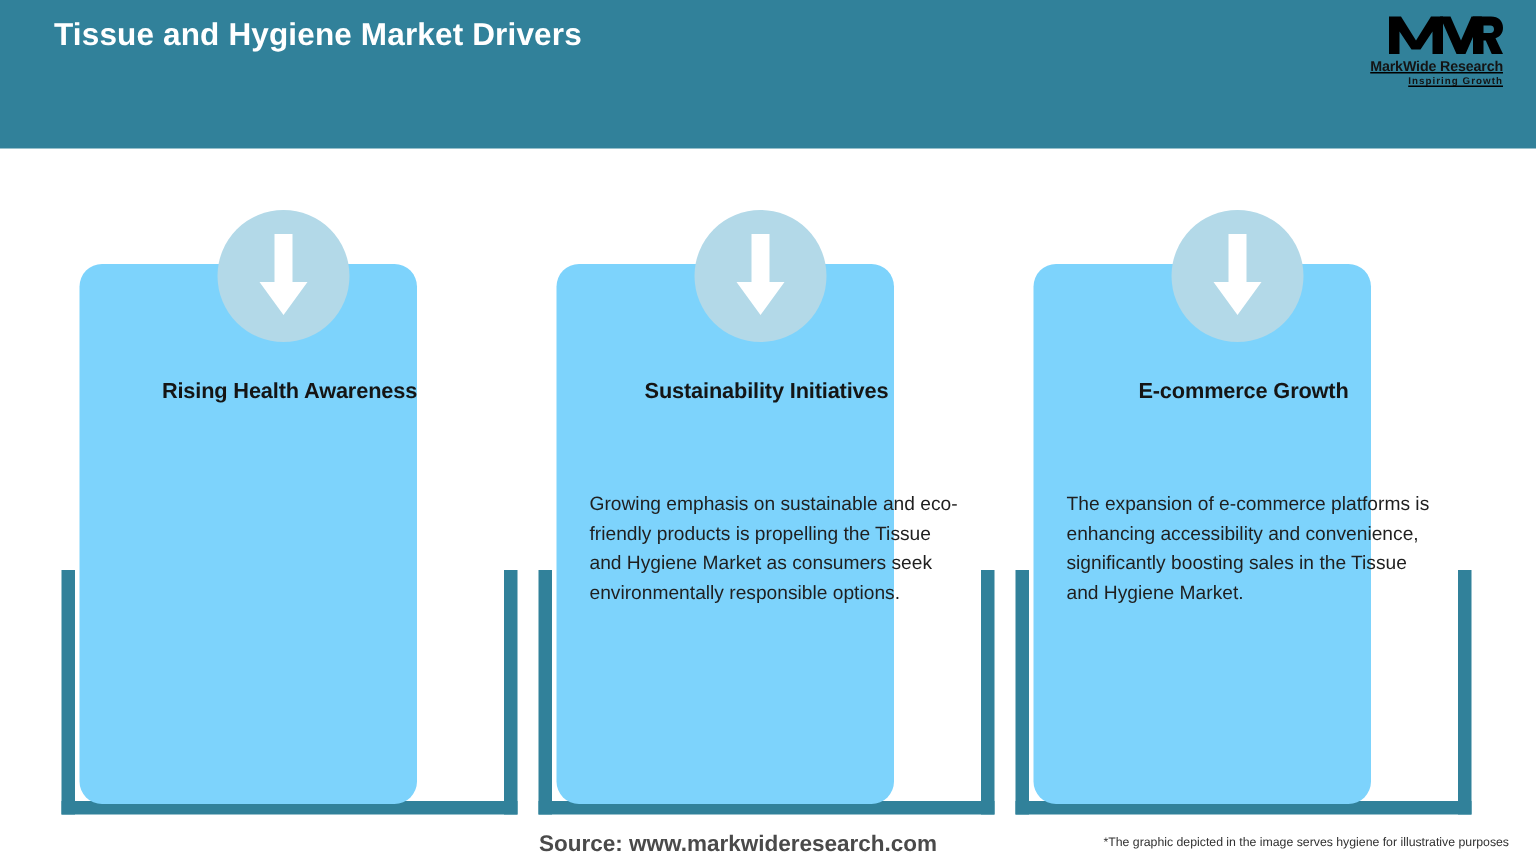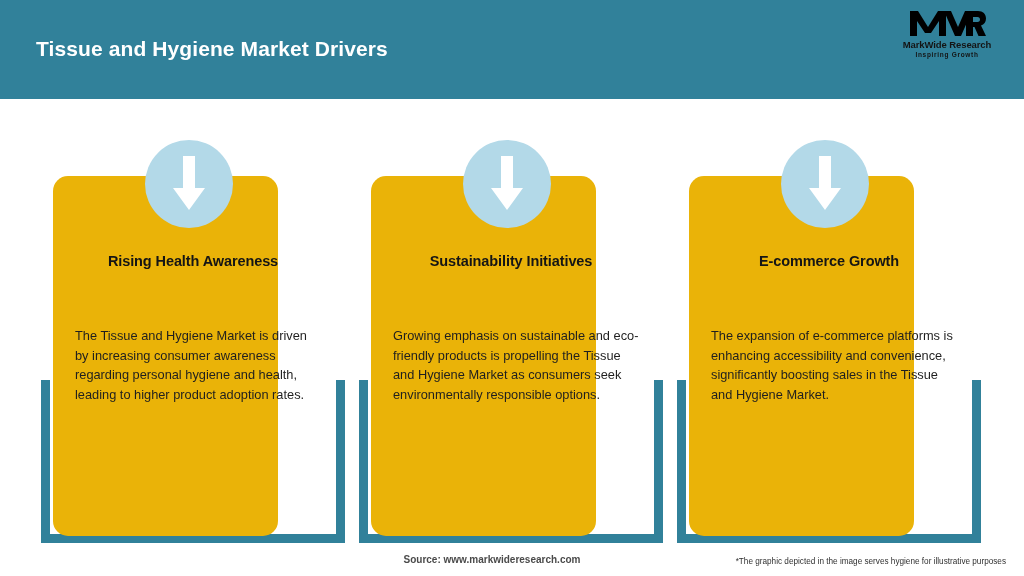--- a/index.html
+++ b/index.html
@@ -20,36 +20,37 @@
     position: absolute;
     left: 0;
     top: 0;
     width: 1024px;
     height: 99px;
     background: #31819a;
   }
   .header-title {
     position: absolute;
     left: 36px;
-    top: 37px;
+    top: 12px;
     font-size: 21px;
     font-weight: bold;
     color: #ffffff;
     letter-spacing: 0.1px;
     white-space: nowrap;
   }
 
   
   .logo {
     position: absolute;
     right: 22px;
     top: 8px;
     width: 110px;
     height: 58px;
-    text-align: center;
+    text-align: right;
+    text-decoration: underline;
   }
   .logo-mark {
     display: block;
     height: 30px;
     line-height: 30px;
   }
   .logo-name {
     display: block;
     font-size: 9.5px;
     font-weight: bold;
@@ -99,21 +100,21 @@
     border-bottom: 9px solid #31819a;
   }
 
   
   .card {
     position: absolute;
     left: 12px;
     top: 77px;
     width: 225px;
     height: 360px;
-    background: #eab308;
+    background: #7dd3fc;
     border-radius: 15px;
   }
 
   
   .badge {
     position: absolute;
     left: 104px;
     top: 41px;
     width: 88px;
     height: 88px;
@@ -151,21 +152,21 @@
     text-align: left;
   }
 
   
   .footer-source {
     position: absolute;
     left: 0;
     top: 554px;
     width: 984px;
     text-align: center;
-    font-size: 10px;
+    font-size: 15px;
     font-weight: bold;
     color: #4a4a4a;
   }
   .footer-disclaimer {
     position: absolute;
     right: 18px;
     top: 557px;
     font-size: 8.2px;
     color: #303030;
     white-space: nowrap;
@@ -189,21 +190,20 @@
     <span class="logo-tagline">Inspiring Growth</span>
   </div>
 </div>
 
 <div class="cards">
 
   <div class="card-group g0">
     <div class="frame"></div>
     <div class="card">
       <div class="card-title">Rising Health Awareness</div>
-      <div class="card-body">The Tissue and Hygiene Market is driven by increasing consumer awareness regarding personal hygiene and health, leading to higher product adoption rates.</div>
     </div>
     <div class="badge">
       <svg width="36" height="56" viewBox="0 0 36 56" aria-hidden="true">
         <path d="M12 0 L24 0 L24 32 L34 32 L18 54 L2 32 L12 32 Z" fill="#ffffff"></path>
       </svg>
     </div>
   </div>
 
   <div class="card-group g2">
     <div class="frame"></div>

